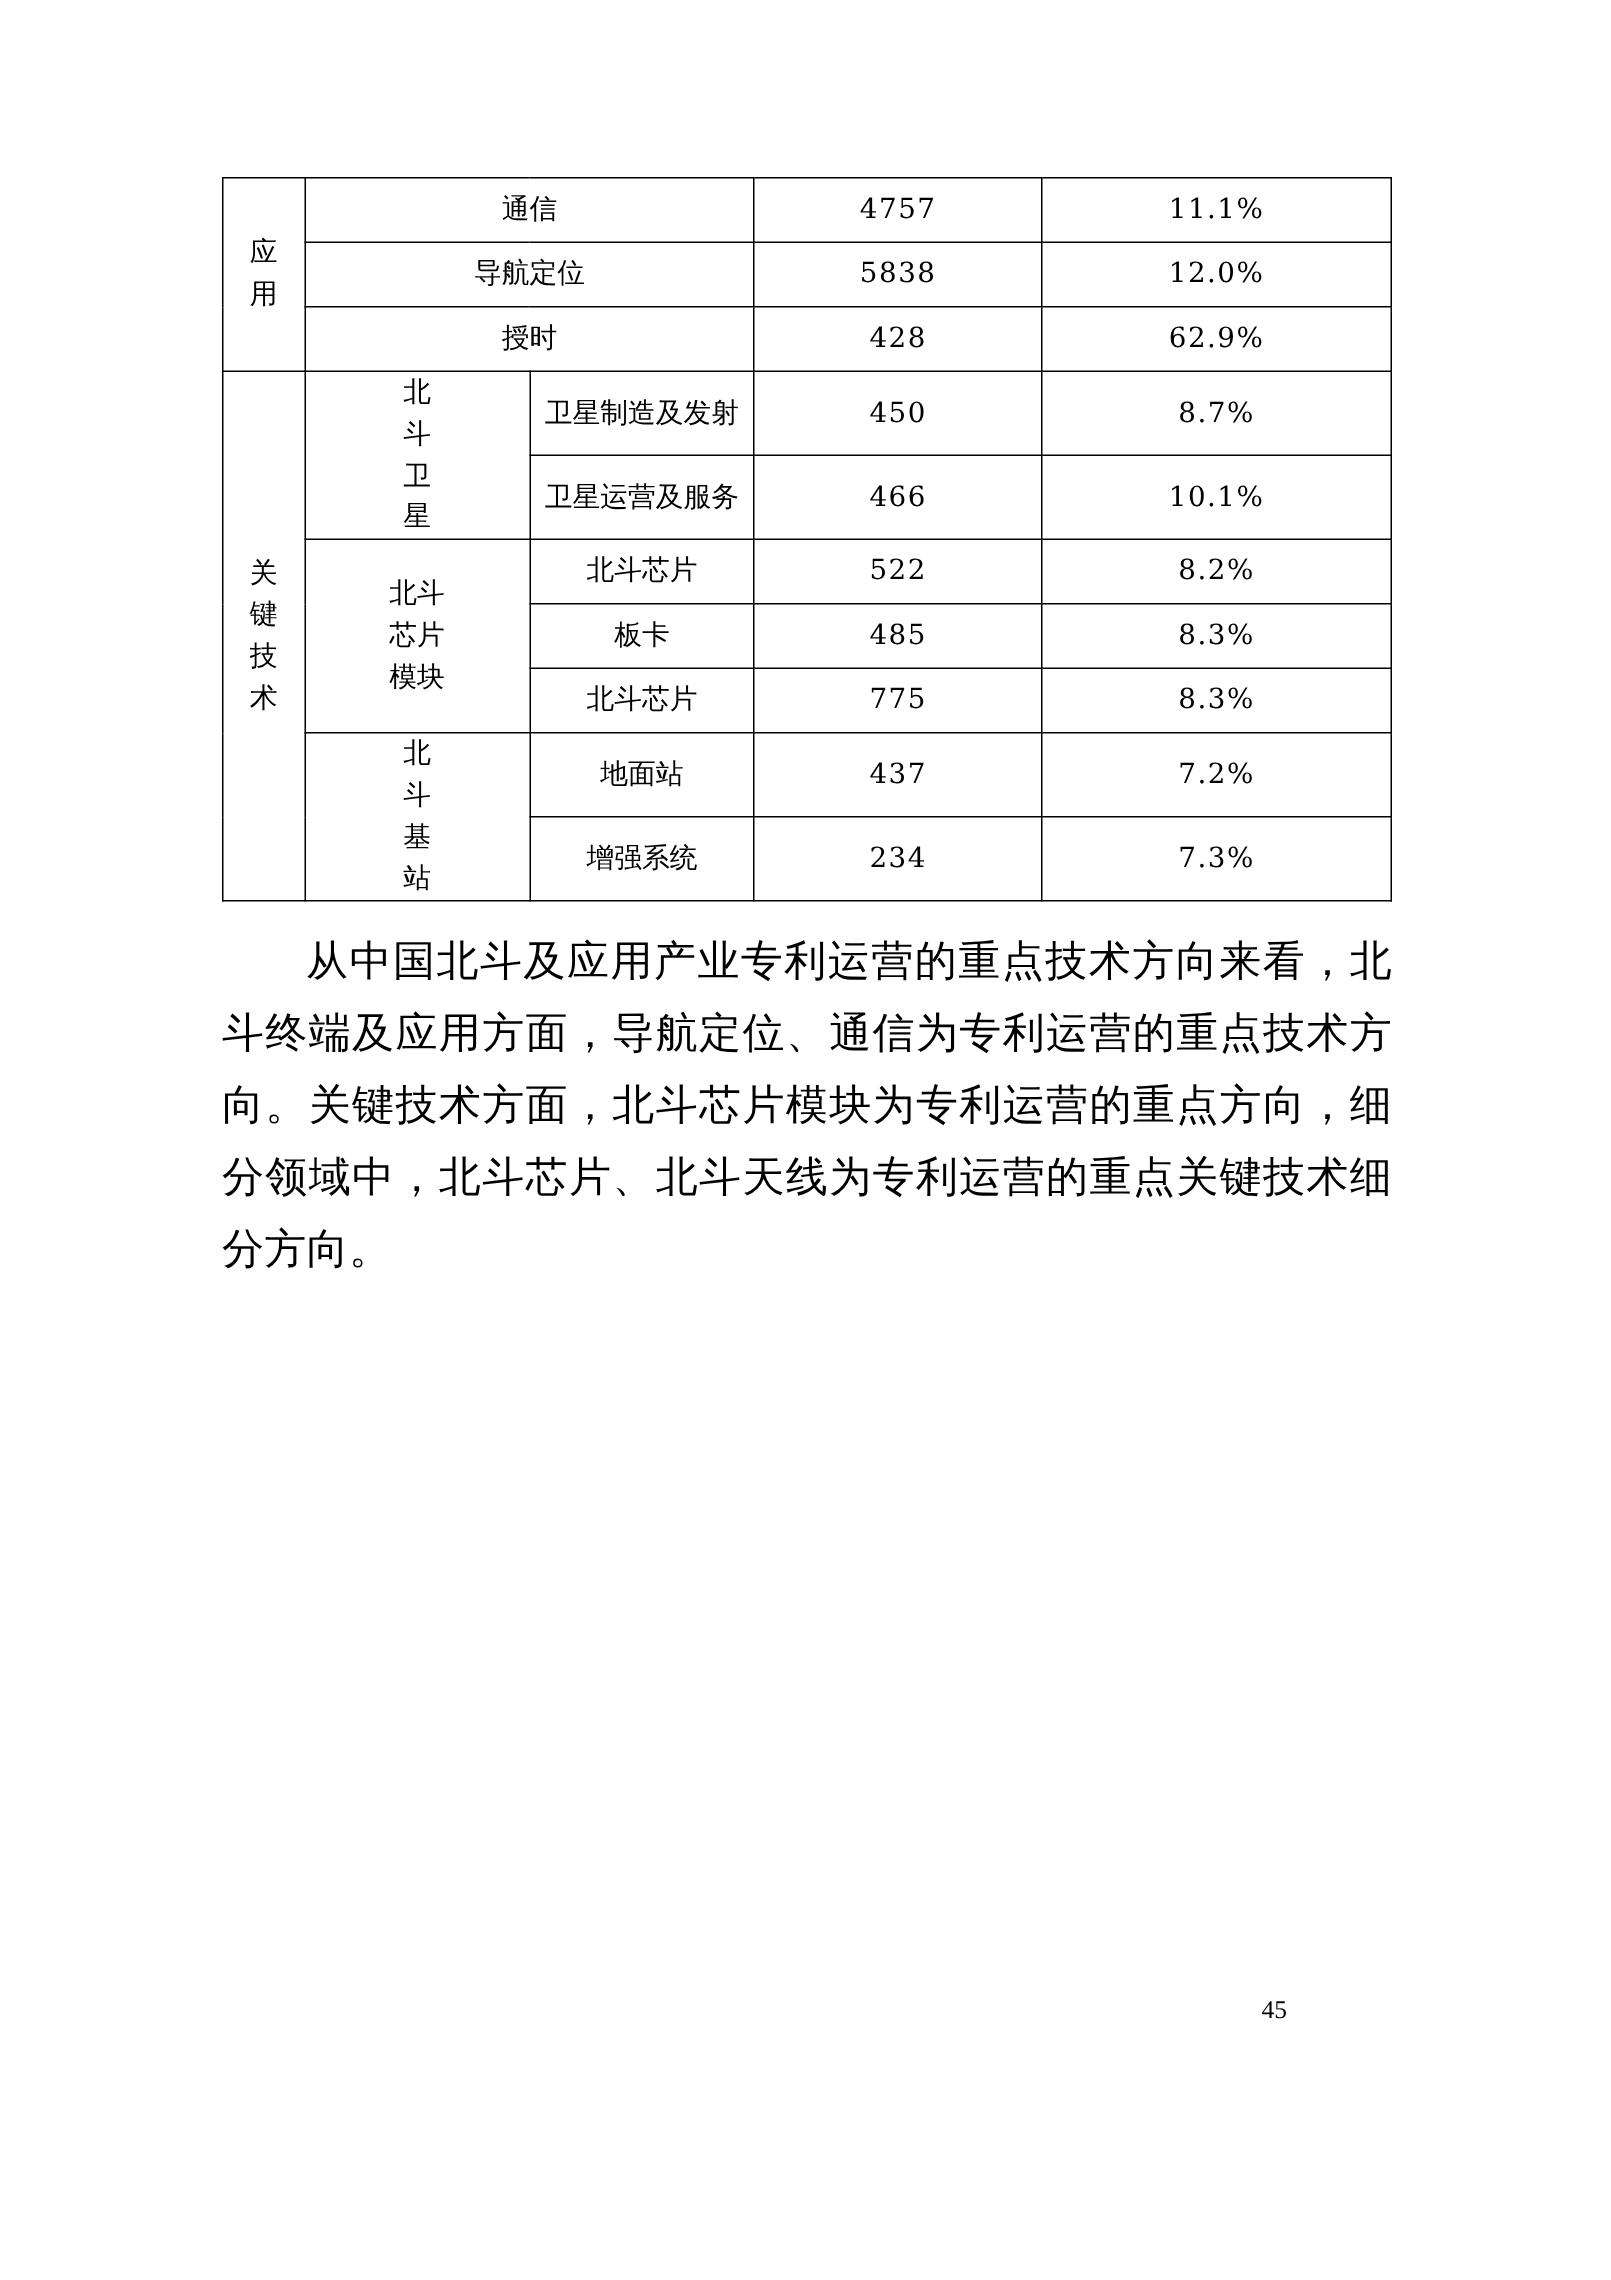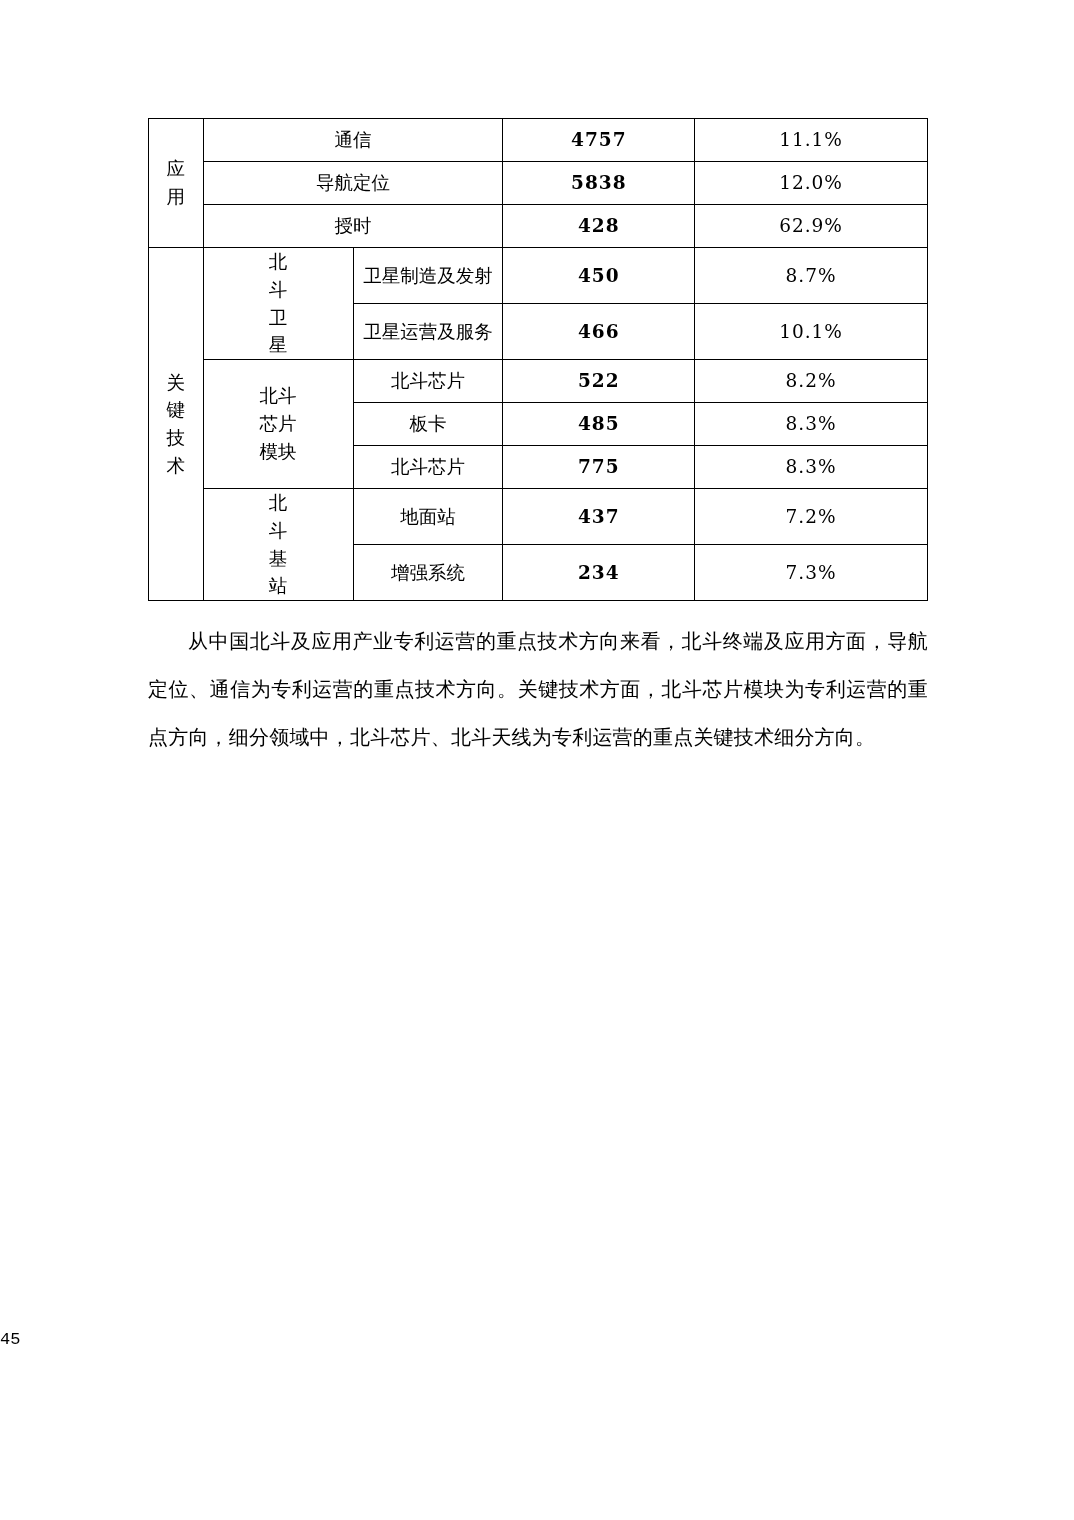--- a/index.html
+++ b/index.html
@@ -62,48 +62,47 @@
   }
   td.sub .vtext {
     display: block;
     line-height: 1.5;
   }
   td.name {
     width: 290px;
   }
   td.num {
     width: 185px;
-    font-weight: bold;
   }
   td.pct {
     width: 225px;
   }
 
   
   .para {
-    font-size: 20px;
+    font-size: 28px;
     line-height: 48px;
     text-align: justify;
     text-justify: inter-ideograph;
     text-indent: 2em;
     margin: 0;
     font-family: Liberation Sans, sans-serif;
     letter-spacing: 0.2px;
   }
   .para-block {
     margin-top: 16px;
   }
   .page-number {
     position: absolute;
     left: 0;
     top: 1330px;
     width: 858px;
-    text-align: left;
+    text-align: right;
     font-size: 17px;
-    font-family: Liberation Mono, monospace;
+    font-family: Liberation Serif, serif;
   }
 </style>
 </head>
 <body>
 
 <div class="page">
 
   <div class="content">
 
     <table class="data-table">

